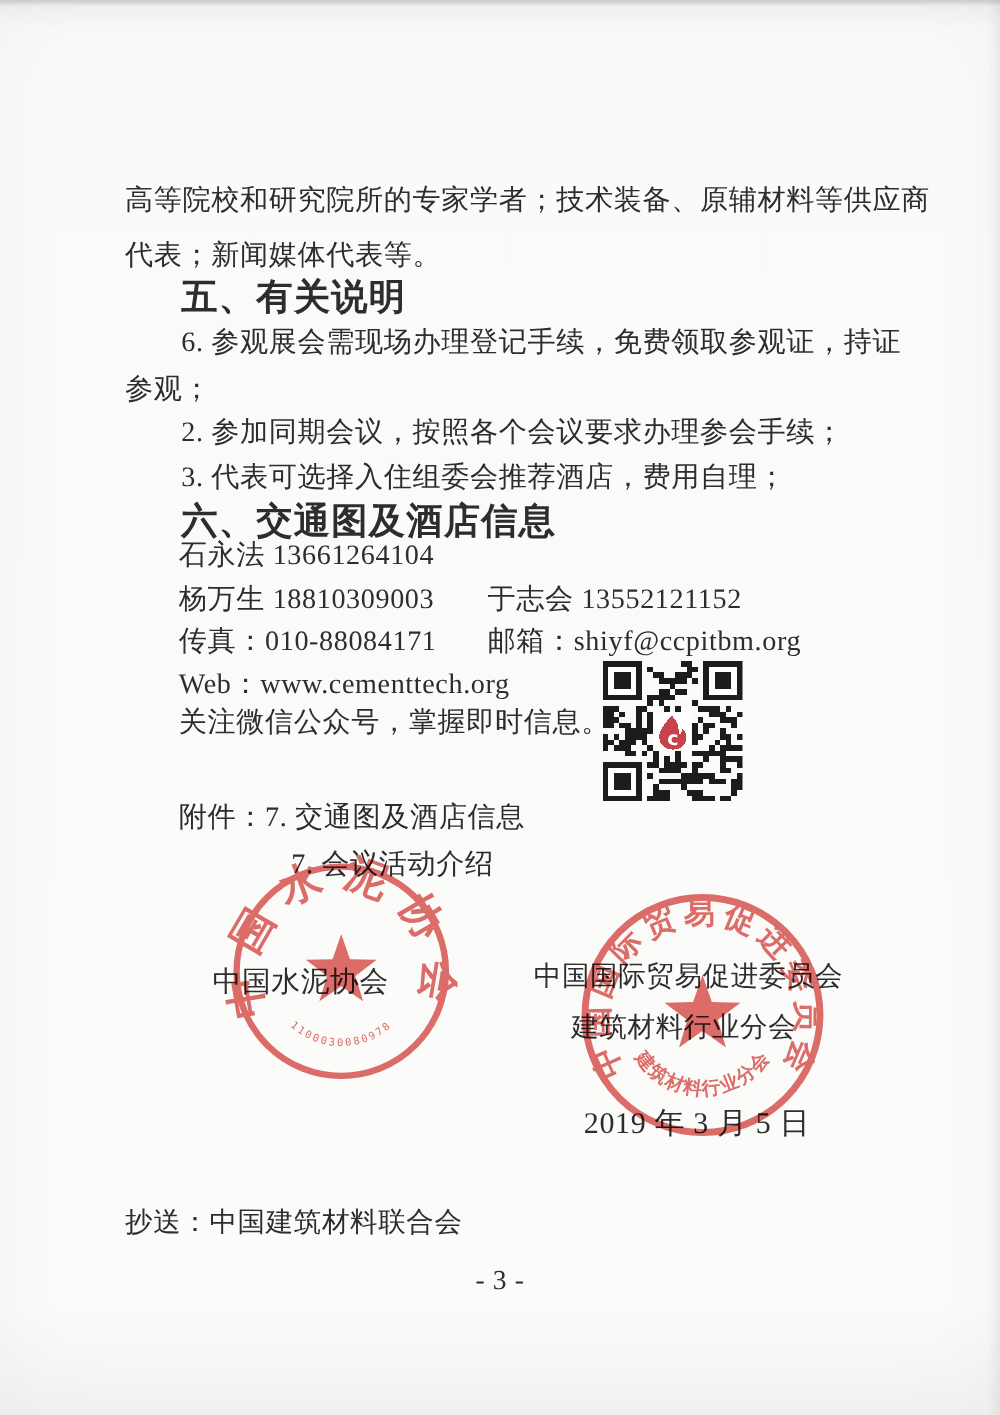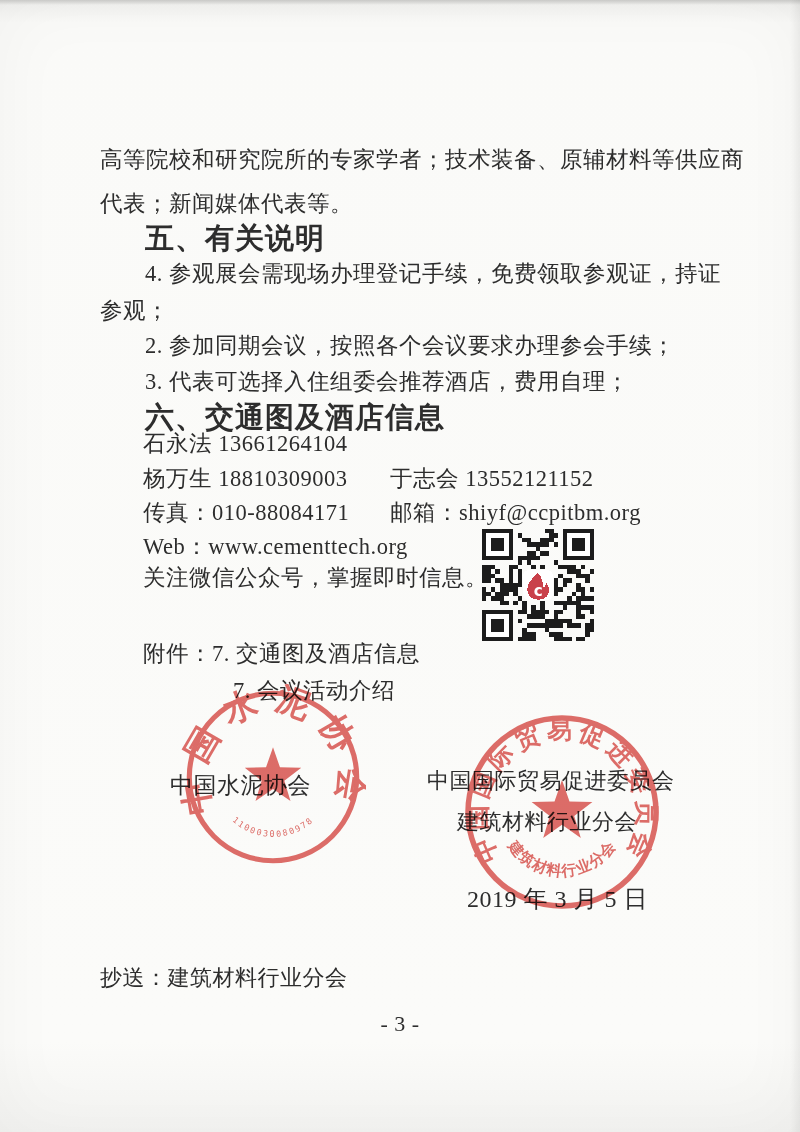--- a/index.html
+++ b/index.html
@@ -32,21 +32,21 @@
 </style>
 </head>
 <body>
 
 <div class="page">
 
   <div class="line t" style="left:100px;top:146px;">高等院校和研究院所的专家学者；技术装备、原辅材料等供应商</div>
   <div class="line t" style="left:100px;top:190px;">代表；新闻媒体代表等。</div>
 
   <div class="line th" style="left:145px;top:221px;">五、有关说明</div>
-  <div class="line t" style="left:145px;top:260px;">4. 参观展会需现场办理登记手续，免费领取参观证，持证</div>
+  <div class="line t" style="left:145px;top:260px;">6. 参观展会需现场办理登记手续，免费领取参观证，持证</div>
   <div class="line t" style="left:100px;top:297px;">参观；</div>
   <div class="line t" style="left:145px;top:332px;">2. 参加同期会议，按照各个会议要求办理参会手续；</div>
   <div class="line t" style="left:145px;top:368px;">3. 代表可选择入住组委会推荐酒店，费用自理；</div>
 
   <div class="line th" style="left:145px;top:400px;">六、交通图及酒店信息</div>
 
   <div class="line t" style="left:143px;top:430px;">石永法 13661264104</div>
   <div class="line t" style="left:143px;top:465px;">杨万生 18810309003</div>
   <div class="line t" style="left:390px;top:465px;">于志会 13552121152</div>
   <div class="line t" style="left:143px;top:499px;">传真：010-88084171</div>
@@ -286,16 +286,16 @@
       <path id="arcR" d="M 45,132 A 63.6,63.6 0 0 0 155,132"></path>
     </defs>
     <text fill="#dc5a55" font-size="25" font-weight="bold" letter-spacing="5" font-family="'Liberation Serif',serif">
       <textPath href="#ringR" startOffset="50%" text-anchor="middle">中国国际贸易促进委员会</textPath>
     </text>
     <text fill="#dc5a55" font-size="15" font-weight="bold" letter-spacing="1" font-family="'Liberation Serif',serif">
       <textPath href="#arcR" startOffset="50%" text-anchor="middle">建筑材料行业分会</textPath>
     </text>
   </svg>
 
-  <div class="line sm" style="left:100px;top:965px;">抄送：建筑材料行业分会</div>
+  <div class="line sm" style="left:100px;top:965px;">抄送：中国建筑材料联合会</div>
   <div class="line sm" style="left:0;top:1011px;width:800px;text-align:center;">- 3 -</div>
 
 </div>
 
 </body></html>

